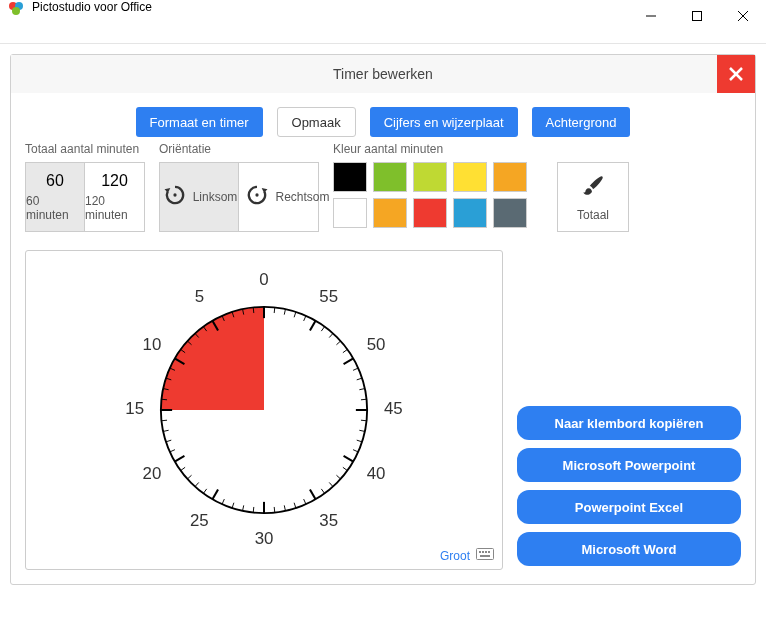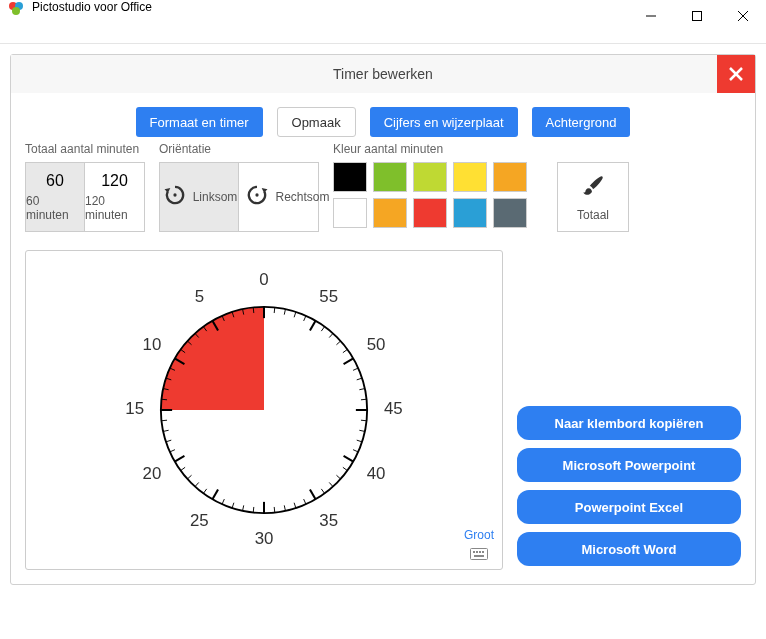--- a/index.html
+++ b/index.html
@@ -30,21 +30,21 @@
   .obtn { width: 80px; height: 70px; display: flex; flex-direction: row; align-items: center; justify-content: center; border: 1px solid #ccc; gap: 4px; }
   .obtn + .obtn { border-left: none; padding-left: 16px; }
   .obtn.selected { background: #e8e8e8; }
   .obtn .lbl { font-size: 12px; color: #555; }
   .color-group .swatches { display: flex; flex-wrap: wrap; gap: 6px; width: 210px; }
   .swatch { width: 34px; height: 30px; border: 1px solid #ccc; cursor: pointer; }
   .palette-group .pbtn { width: 72px; height: 70px; border: 1px solid #ccc; display: flex; flex-direction: column; align-items: center; justify-content: center; gap: 6px; }
   .pbtn .lbl { font-size: 12px; color: #555; }
   .main-row { display: flex; gap: 14px; }
   .preview { width: 478px; height: 320px; border: 1px solid #ccc; border-radius: 3px; position: relative; display:flex; align-items:center; justify-content:center; }
-  .preview-footer { position: absolute; right: 8px; bottom: 6px; display: flex; align-items: center; gap: 6px; font-size: 12px; color: #2e7ff1; flex-direction: column; }
+  .preview-footer { position: absolute; right: 8px; bottom: 6px; display: flex; align-items: center; gap: 6px; font-size: 12px; color: #2e7ff1; }
   .side-buttons { flex: 1; display: flex; flex-direction: column; justify-content: flex-end; gap: 8px; padding-bottom: 4px; }
   .sbtn { height: 34px; background: #2e7ff1; color: #fff; border-radius: 12px; font-size: 13px; font-weight: 600; display: flex; align-items: center; justify-content: center; cursor: pointer; }
 </style>
 </head>
 <body>
 
 <div class="titlebar">
   <span class="app-icon">
     <svg viewBox="0 0 16 16">
         <circle cx="5" cy="6" r="4" fill="#ee3a30"></circle>

